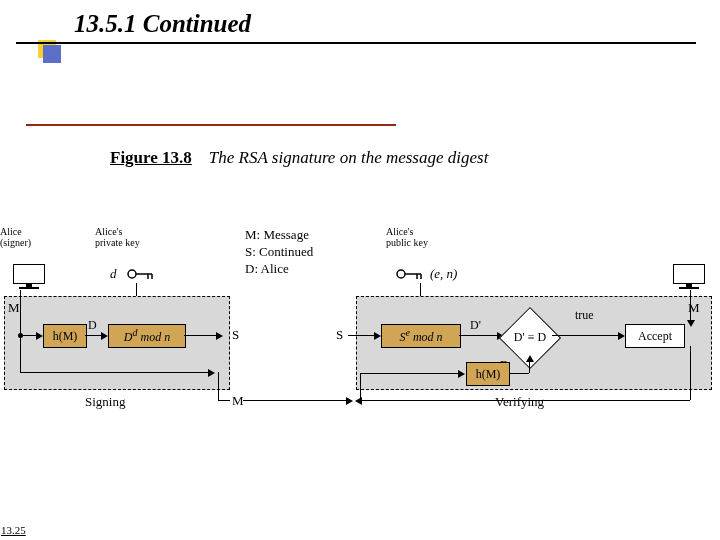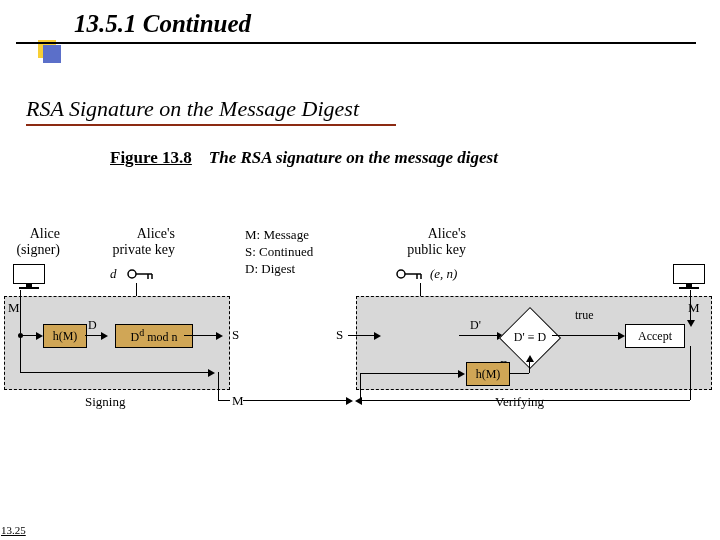--- a/index.html
+++ b/index.html
@@ -7,28 +7,28 @@
   .abs{position:absolute;}
   .bullet-sq{width:18px;height:18px;}
   .bullet-y{background:#f8cf35;}
   .bullet-b{background:#5b6fc9;}
   .rule{height:2px;background:#000;}
   .title{font-weight:bold;font-style:italic;font-size:25px;}
   .subtitle{font-style:italic;font-weight:500;font-size:22px;}
   .sub-rule{height:1.5px;background:#8c2a12;}
   .figline{font-size:17px;}
   .figline .lbl{font-weight:bold;text-decoration:underline;}
-  .figline .cap{font-style:italic;font-weight:bold;text-align:center;}
+  .figline .cap{font-style:italic;font-weight:normal;text-align:center;}
   .slide-num{font-size:11px;}
   
   .dashed-box{border:1.5px dashed #000;background:#d8d8d8;}
   .white-box{background:#fff;border:1px solid #000;}
   .op-box{background:#d0a656;border:1px solid #000;font-size:12px;text-align:center;display:flex;align-items:center;justify-content:center;}
   .roman{font-family:"Times New Roman",serif;}
-  .lbl-top{font-size:14px;text-align:right;}
+  .lbl-top{font-size:10px;text-align:left;}
   .small{font-size:13px;}
   .tiny{font-size:12px;}
   .diag-text{font-size:13px;}
   .arrow-h{height:1px;background:#000;}
   .arrow-v{width:1px;background:#000;}
   .ah-r{width:0;height:0;border-top:4px solid transparent;border-bottom:4px solid transparent;border-left:7px solid #000;}
   .ah-l{width:0;height:0;border-top:4px solid transparent;border-bottom:4px solid transparent;border-right:7px solid #000;}
   .ah-d{width:0;height:0;border-left:4px solid transparent;border-right:4px solid transparent;border-top:7px solid #000;}
   .ah-u{width:0;height:0;border-left:4px solid transparent;border-right:4px solid transparent;border-bottom:7px solid #000;}
   .dot{width:5px;height:5px;background:#000;border-radius:50%;}
@@ -42,21 +42,20 @@
 </head>
 <body>
 
 <div class="stage">
 
   <div class="abs bullet-sq bullet-y" style="left:38px;top:40px;"></div>
   <div class="abs bullet-sq bullet-b" style="left:43px;top:45px;"></div>
   <div class="abs title" style="left:74px;top:10px;">13.5.1  Continued</div>
   <div class="abs rule" style="left:16px;top:42px;width:680px;"></div>
 
-  <div class="abs subtitle" style="left:26px;top:96px;">RSA Signature on the Message Digest</div>
   <div class="abs sub-rule" style="left:26px;top:124px;width:370px;"></div>
 
   <div class="abs figline" style="left:110px;top:148px;">
     <span class="lbl">Figure 13.8</span>
     <span>&nbsp;&nbsp;</span>
     <span class="cap">The RSA signature on the message digest</span>
   </div>
 
   <div class="abs lbl-top" style="left:0px;top:226px;width:60px;">
     <span>Alice</span><br><span>(signer)</span>
@@ -74,21 +73,21 @@
       <line x1="22" y1="10" x2="22" y2="15" stroke="#000" stroke-width="1.5"></line>
       <line x1="26" y1="10" x2="26" y2="15" stroke="#000" stroke-width="1.5"></line>
     </svg>
   <div class="abs small" style="left:110px;top:266px;font-style:italic;">d</div>
   <div class="abs arrow-v" style="left:136px;top:283px;height:33px;"></div>
   <div class="abs ah-d" style="left:132.5px;top:316px;"></div>
 
   <div class="abs diag-text" style="left:245px;top:226px;line-height:17px;">
     <div>M: Message</div>
     <div>S: Continued</div>
-    <div>D: Digest</div>
+    <div>D: Alice</div>
   </div>
 
   <div class="abs lbl-top" style="left:386px;top:226px;width:80px;white-space:pre-line;">Alice's
 public key</div>
   <svg class="abs key" style="left:395px;top:264px;">
       <circle cx="6" cy="10" r="4" fill="none" stroke="#000" stroke-width="1.5"></circle>
       <line x1="10" y1="10" x2="26" y2="10" stroke="#000" stroke-width="1.5"></line>
       <line x1="22" y1="10" x2="22" y2="15" stroke="#000" stroke-width="1.5"></line>
       <line x1="26" y1="10" x2="26" y2="15" stroke="#000" stroke-width="1.5"></line>
     </svg>
@@ -110,21 +109,21 @@
 
   <div class="abs arrow-h" style="left:20px;top:335px;width:18px;"></div>
   <div class="abs ah-r" style="left:36px;top:331.5px;"></div>
 
   <div class="abs op-box" style="left:43px;top:324px;width:42px;height:22px;">h(M)</div>
 
   <div class="abs arrow-h" style="left:85px;top:335px;width:18px;"></div>
   <div class="abs ah-r" style="left:101px;top:331.5px;"></div>
   <div class="abs tiny" style="left:88px;top:318px;">D</div>
 
-  <div class="abs op-box roman" style="left:108px;top:324px;width:76px;height:22px;margin-left:7px;">
+  <div class="abs op-box roman" style="left:108px;top:324px;width:76px;height:22px;font-style:italic;">
     <span><span>D</span><sup>d</sup><span> mod n</span></span>
   </div>
 
   <div class="abs arrow-h" style="left:184px;top:335px;width:34px;"></div>
   <div class="abs ah-r" style="left:216px;top:331.5px;"></div>
   <div class="abs diag-text" style="left:232px;top:327px;">S</div>
 
   <div class="abs arrow-v" style="left:20px;top:337px;height:35px;"></div>
   <div class="abs arrow-h" style="left:20px;top:372px;width:190px;"></div>
   <div class="abs ah-r" style="left:208px;top:368.5px;"></div>
@@ -133,20 +132,23 @@
   <div class="abs arrow-v" style="left:218px;top:372px;height:28px;"></div>
   <div class="abs arrow-h" style="left:218px;top:400px;width:12px;"></div>
   <div class="abs diag-text" style="left:85px;top:394px;">Signing</div>
 
   <div class="abs dashed-box" style="left:356px;top:296px;width:354px;height:92px;"></div>
 
   <div class="abs diag-text" style="left:336px;top:327px;">S</div>
   <div class="abs arrow-h" style="left:348px;top:335px;width:28px;"></div>
   <div class="abs ah-r" style="left:374px;top:331.5px;"></div>
 
+  <div class="abs op-box roman" style="left:381px;top:324px;width:78px;height:22px;font-style:italic;">
+    <span><span>S</span><sup>e</sup><span> mod n</span></span>
+  </div>
 
   <div class="abs arrow-h" style="left:459px;top:335px;width:40px;"></div>
   <div class="abs ah-r" style="left:497px;top:331.5px;"></div>
   <div class="abs tiny" style="left:470px;top:318px;">D'</div>
 
   <div class="abs diamond" style="left:508px;top:316px;"></div>
   <div class="abs tiny" style="left:509px;top:330px;width:42px;text-align:center;">D' ≡ D</div>
 
   <div class="abs arrow-v" style="left:529px;top:360px;height:13px;"></div>
   <div class="abs ah-u" style="left:525.5px;top:355px;"></div>

